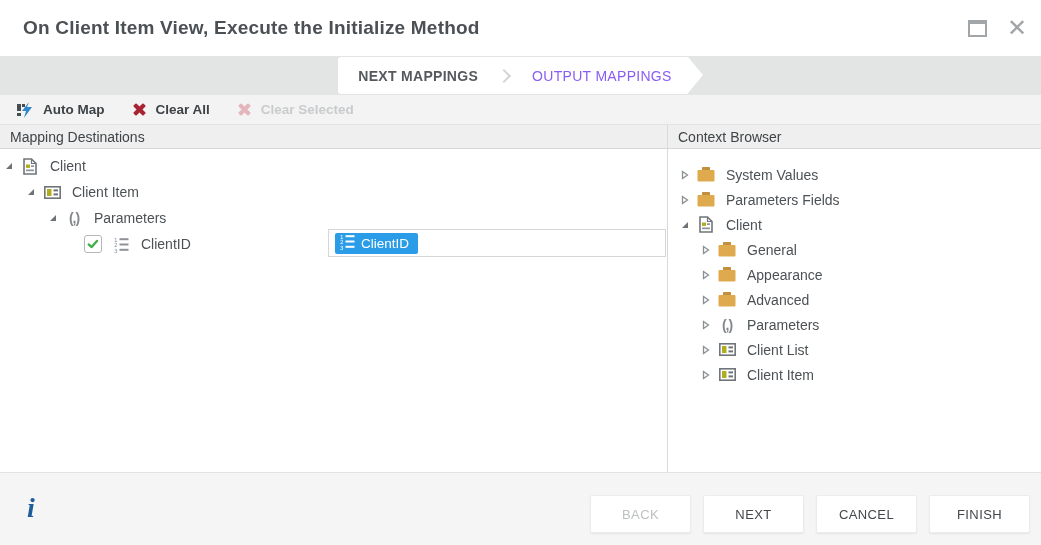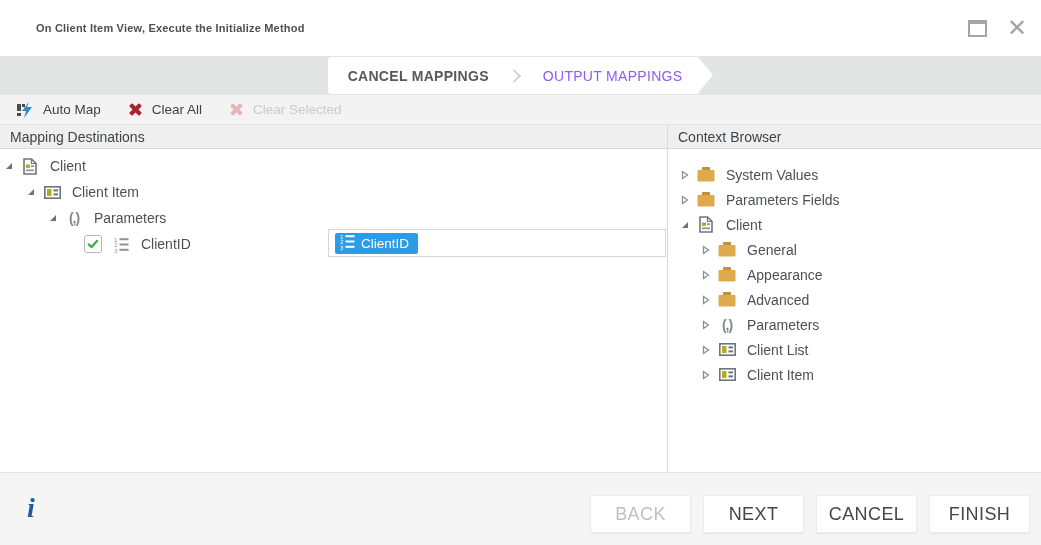--- a/index.html
+++ b/index.html
@@ -1,40 +1,40 @@
 <!DOCTYPE html>
 <html><head>
 <meta charset="utf-8">
 <style>
   html,body{margin:0;padding:0;background:#bfbfbf;}
   #app{position:relative;width:1041px;height:545px;background:#ffffff;overflow:hidden;
        font-family:"Liberation Sans",sans-serif;color:#4c5155;}
   
   .titlebar{position:absolute;left:0;top:0;width:100%;height:56px;background:#ffffff;
             border-bottom:1px solid #ececec;display:flex;align-items:center;}
-  .title{font-size:11px;font-weight:bold;color:#4b5054;padding-left:36px;letter-spacing:.2px;}
+  .title{font-size:19px;font-weight:bold;color:#4b5054;padding-left:23px;letter-spacing:.2px;}
   .winctrls{position:absolute;right:14px;top:0;height:56px;display:flex;align-items:center;gap:20px;}
   .maxbox{width:15px;height:11px;border:2px solid #a3a6a8;border-top-width:4px;cursor:pointer;}
   .closex{font-size:24px;color:#a3a6a8;line-height:1;cursor:pointer;font-weight:400;}
   
   .tabstrip{position:absolute;left:0;top:56px;width:100%;height:39px;background:#e3e4e4;
             display:flex;justify-content:center;align-items:center;}
   .tabgroup{display:flex;align-items:stretch;height:37px;}
   .tab{background:#fff;display:flex;align-items:center;padding:0 16px;cursor:pointer;}
   .tab:first-child{border-radius:3px 0 0 3px;padding-left:20px;}
   .tab span{font-size:14px;color:#8b5cf6;letter-spacing:.3px;white-space:nowrap;}
   .tab.active span{font-weight:bold;color:#55595d;}
   .tabsep{background:#fff;display:flex;align-items:center;justify-content:center;width:22px;}
   .chev{width:8px;height:8px;border-top:2px solid #d4d4d4;border-right:2px solid #d4d4d4;
         transform:rotate(45deg);margin-right:3px;}
   .tabtail{width:0;height:0;border-top:18.5px solid transparent;border-bottom:18.5px solid transparent;
            border-left:15px solid #fff;}
   
   .toolbar{position:absolute;left:0;top:95px;width:100%;height:30px;background:#f3f3f3;
-           border-bottom:1px solid #e2e2e2;display:flex;align-items:center;padding-left:4px;box-sizing:border-box;}
+           border-bottom:1px solid #e2e2e2;display:flex;align-items:center;padding-left:4px;box-sizing:border-box;font-weight:bold;}
   .tbitem{display:flex;align-items:center;gap:8px;font-size:13.5px;color:#3d4246;padding:0 13px;cursor:pointer;height:100%;}
   .tbitem.disabled{color:#c9cbcd;cursor:default;}
   .tbitem svg{display:block;}
   
   .main{position:absolute;left:0;top:125px;width:100%;height:347px;display:flex;align-items:flex-end;}
   .panel{position:relative;background:#fff;height:100%;box-sizing:border-box;}
   .panel-left{width:668px;border-right:1px solid #dadada;}
   .panel-right{width:373px;}
   .phead{height:23px;background:#efefef;border-bottom:1px solid #d8d8d8;display:flex;align-items:center;
          padding-left:10px;font-size:14px;color:#3f4448;}
@@ -53,40 +53,40 @@
   .chip{background:#2b9de8;border-radius:2px;height:21px;display:flex;align-items:center;gap:6px;
         padding:0 9px 0 5px;cursor:pointer;}
   .chip .clabel{color:#fff;font-size:13.5px;}
   
   .footer{position:absolute;left:0;top:472px;width:100%;height:73px;background:#f5f5f5;border-top:1px solid #e3e3e3;box-sizing:border-box;}
   .info-i{position:absolute;left:27px;top:21px;font-family:"Liberation Serif",serif;font-style:italic;
           font-weight:bold;font-size:28px;color:#1e5c9c;line-height:1;cursor:pointer;}
   .btnrow{position:absolute;right:11px;top:22px;display:flex;gap:12px;}
   .btn{width:101px;height:38px;background:#ffffff;border:1px solid #ececec;border-radius:2px;
        box-shadow:0 1px 2px rgba(0,0,0,.07);font-family:"Liberation Sans",sans-serif;
-       font-size:18px;letter-spacing:.4px;color:#43474b;cursor:pointer;}
+       font-size:13px;letter-spacing:.4px;color:#43474b;cursor:pointer;}
   .btn.disabled{color:#bdbfc1;cursor:default;}
 </style>
 </head>
 <body>
 
 <div id="app">
 
   <div class="titlebar">
     <div class="title">On Client Item View, Execute the Initialize Method</div>
     <div class="winctrls">
       <div class="maxbox"></div>
       <div class="closex">✕</div>
     </div>
   </div>
 
   <div class="tabstrip">
     <div class="tabgroup">
       <div class="tab active">
-        <span>CANCEL MAPPINGS</span>
+        <span>NEXT MAPPINGS</span>
       </div>
       <div class="tabsep">
         <span class="chev"></span>
       </div>
       <div class="tab">
         <span>OUTPUT MAPPINGS</span>
       </div>
       <div class="tabtail"></div>
     </div>
   </div>

